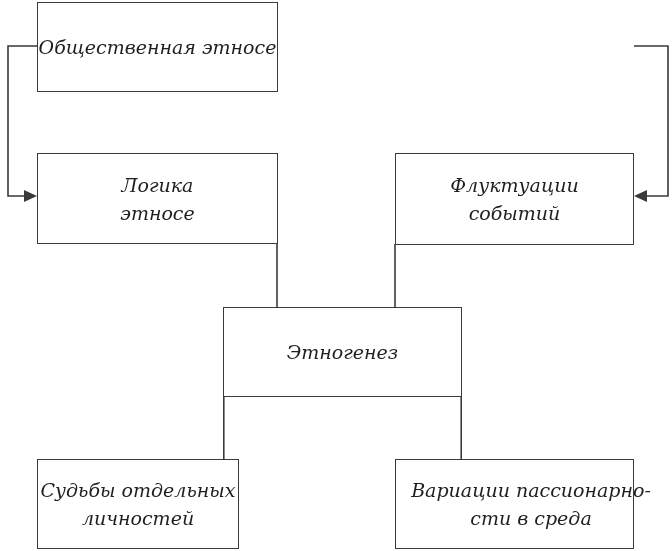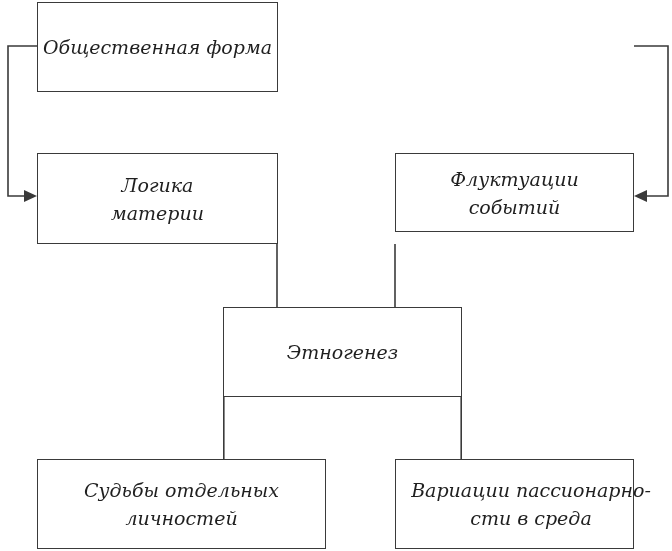--- a/index.html
+++ b/index.html
@@ -47,23 +47,23 @@
     font-style: italic;
     font-size: 19px;
     line-height: 28px;
     color: var(--text, #1f1f1f);
     white-space: nowrap;
   }
   
   .pos-social        { left: 37px;  top: 2px;   width: 241px; height: 90px; }
   .pos-geographic    { left: 395px; top: 2px;   width: 239px; height: 90px; }
   .pos-logic         { left: 37px;  top: 153px; width: 241px; height: 91px; align-items: center; }
-  .pos-fluctuations  { left: 395px; top: 153px; width: 239px; height: 79px; }
+  .pos-fluctuations  { left: 395px; top: 153px; width: 239px; height: 92px; }
   .pos-ethnogenesis  { left: 223px; top: 307px; width: 239px; height: 90px; }
-  .pos-fates         { left: 37px;  top: 459px; width: 289px; height: 90px; text-align: center; }
+  .pos-fates         { left: 37px;  top: 459px; width: 202px; height: 90px; text-align: center; }
   .pos-variations    { left: 395px; top: 459px; width: 239px; height: 90px; padding-left: 33px; }
 </style>
 </head>
 <body>
 
 <div class="diagram" style="--line: #3a3a3a; --text: #1f1f1f; --bg: #ffffff;">
 
   <svg class="connectors" viewBox="0 0 672 551" xmlns="http://www.w3.org/2000/svg">
 
     <polyline points="37,46 8,46 8,196 25,196"></polyline>
@@ -75,27 +75,27 @@
     <polyline points="277,244 277,307"></polyline>
 
     <polyline points="395,244 395,307"></polyline>
 
     <polyline points="223.8,397 223.8,459"></polyline>
 
     <polyline points="461.2,397 461.2,459"></polyline>
   </svg>
 
   <div class="node pos-social">
-    <span class="line">Общественная форма</span>
+    <span class="line">Общественная этносе</span>
   </div>
 
 
   <div class="node pos-logic">
     <span class="line">Логика</span>
-    <span class="line">материи</span>
+    <span class="line">этносе</span>
   </div>
 
   <div class="node pos-fluctuations">
     <span class="line">Флуктуации</span>
     <span class="line">событий</span>
   </div>
 
   <div class="node pos-ethnogenesis">
     <span class="line">Этногенез</span>
   </div>

